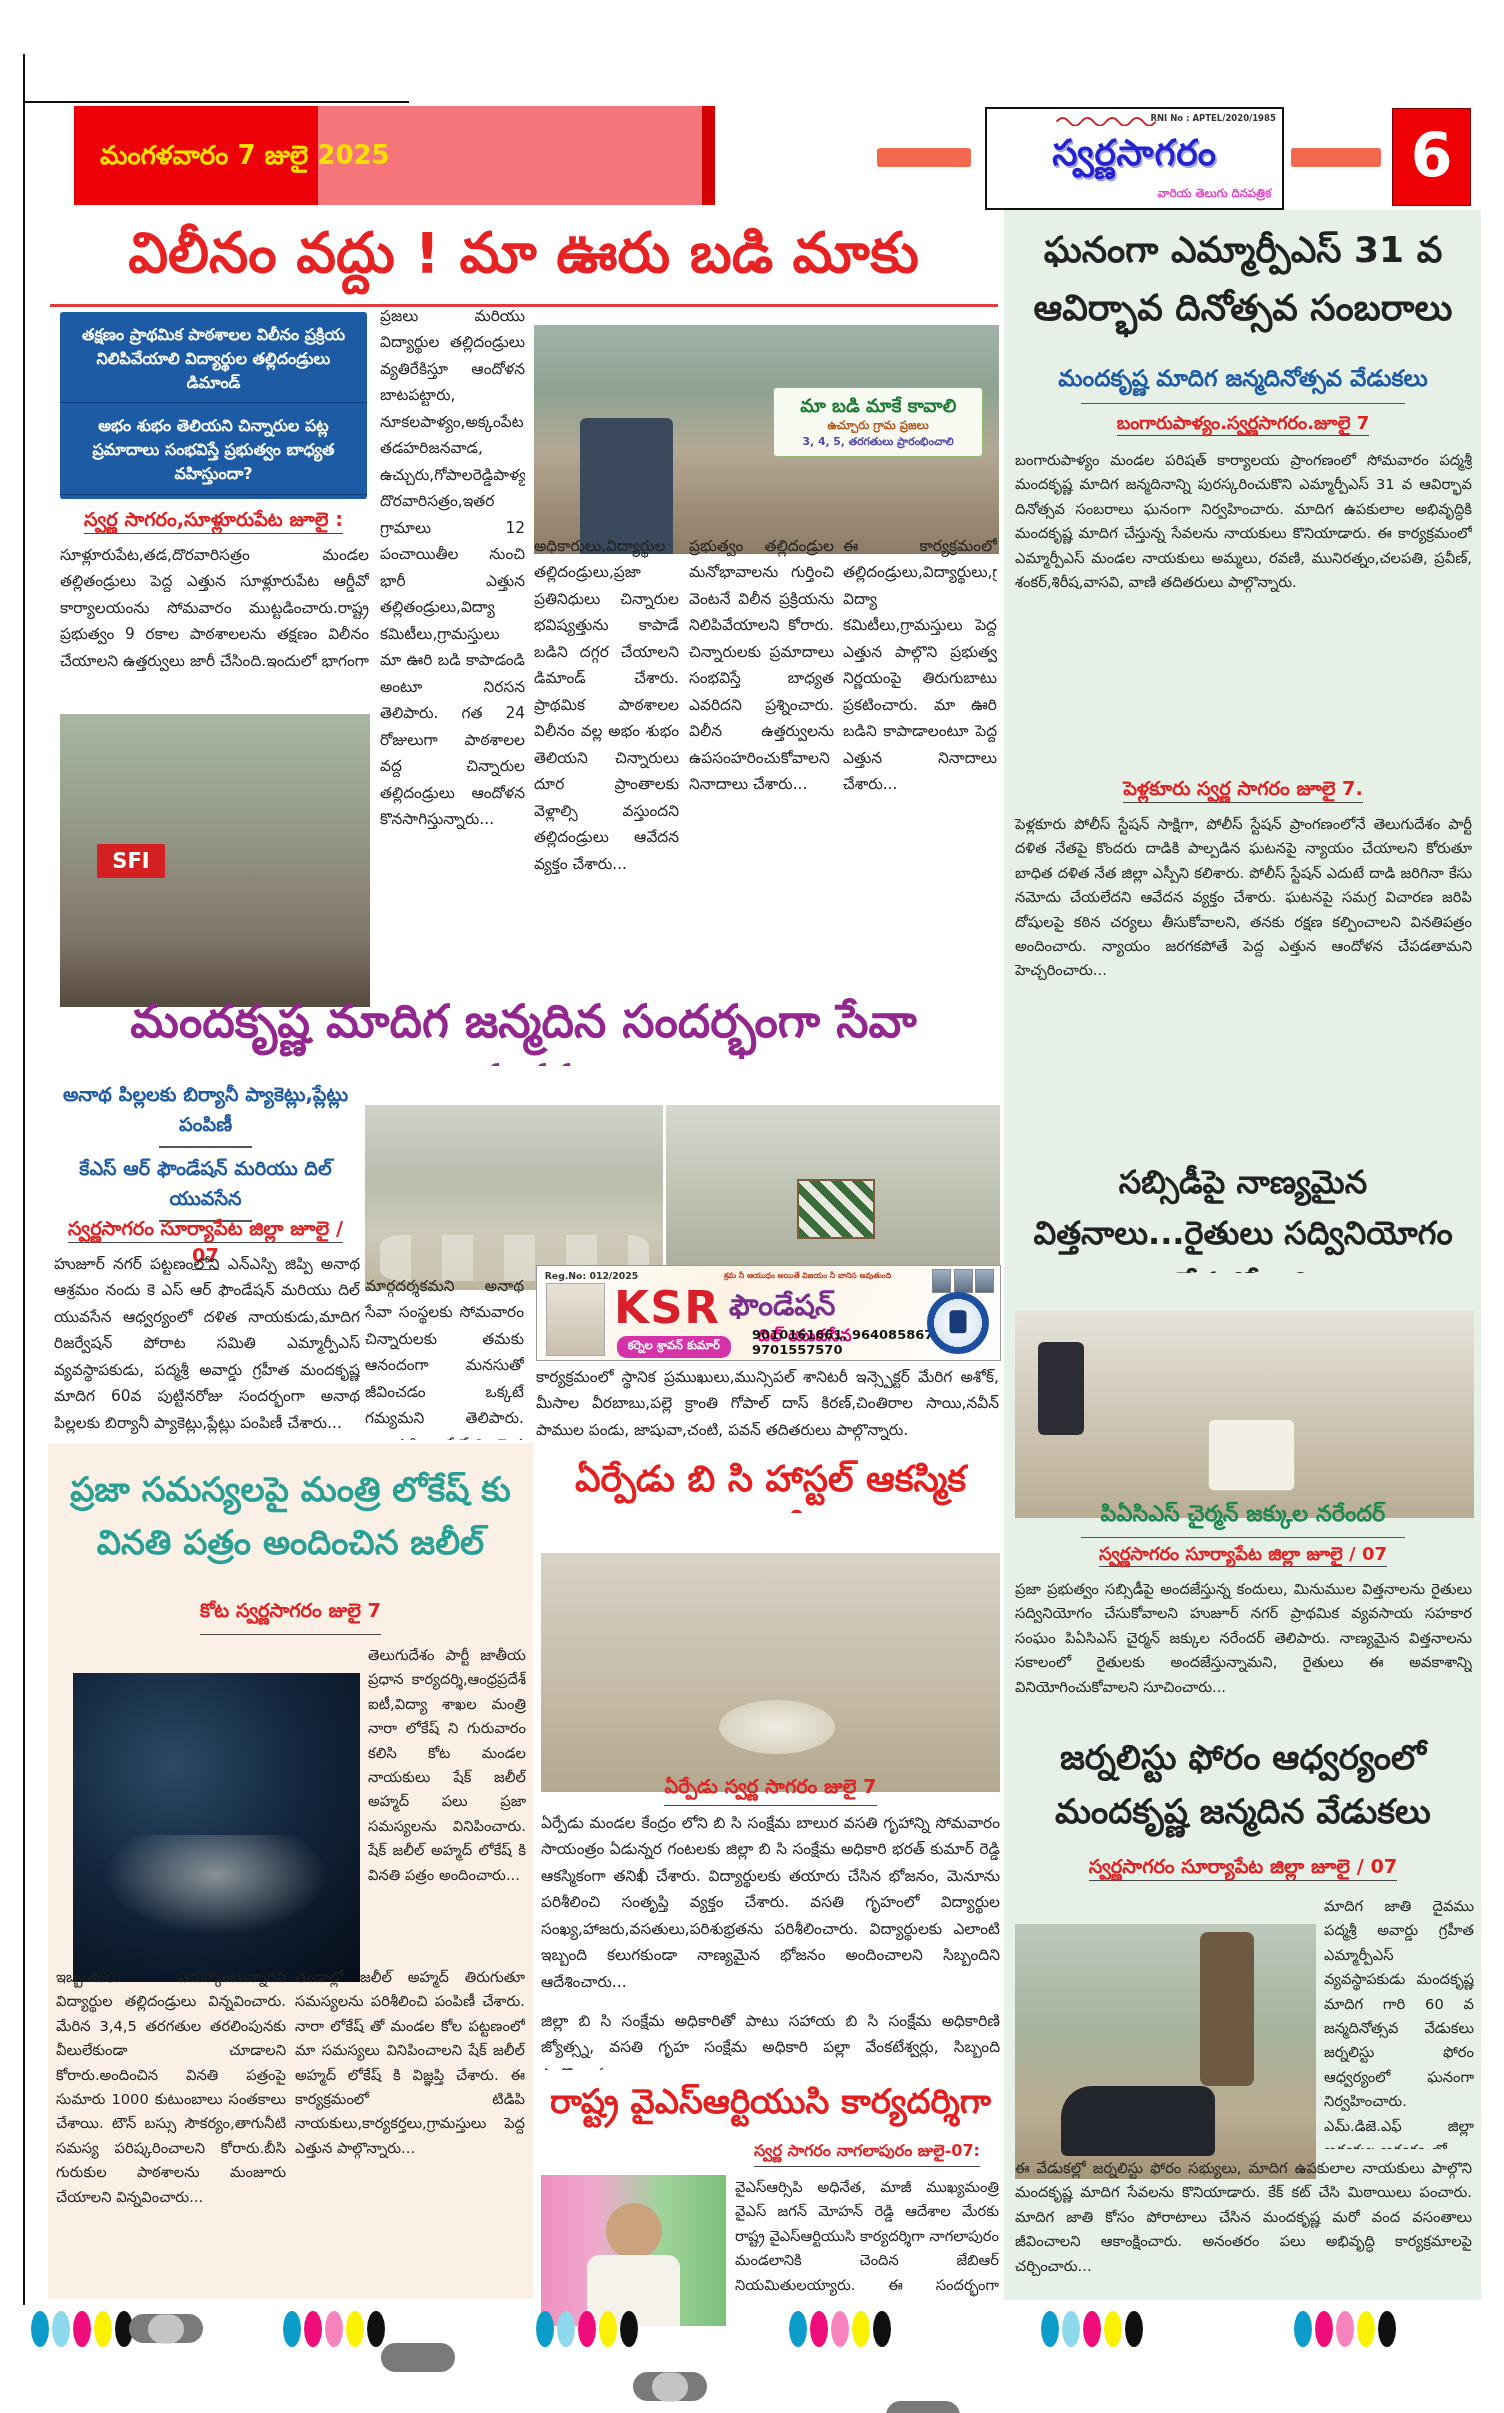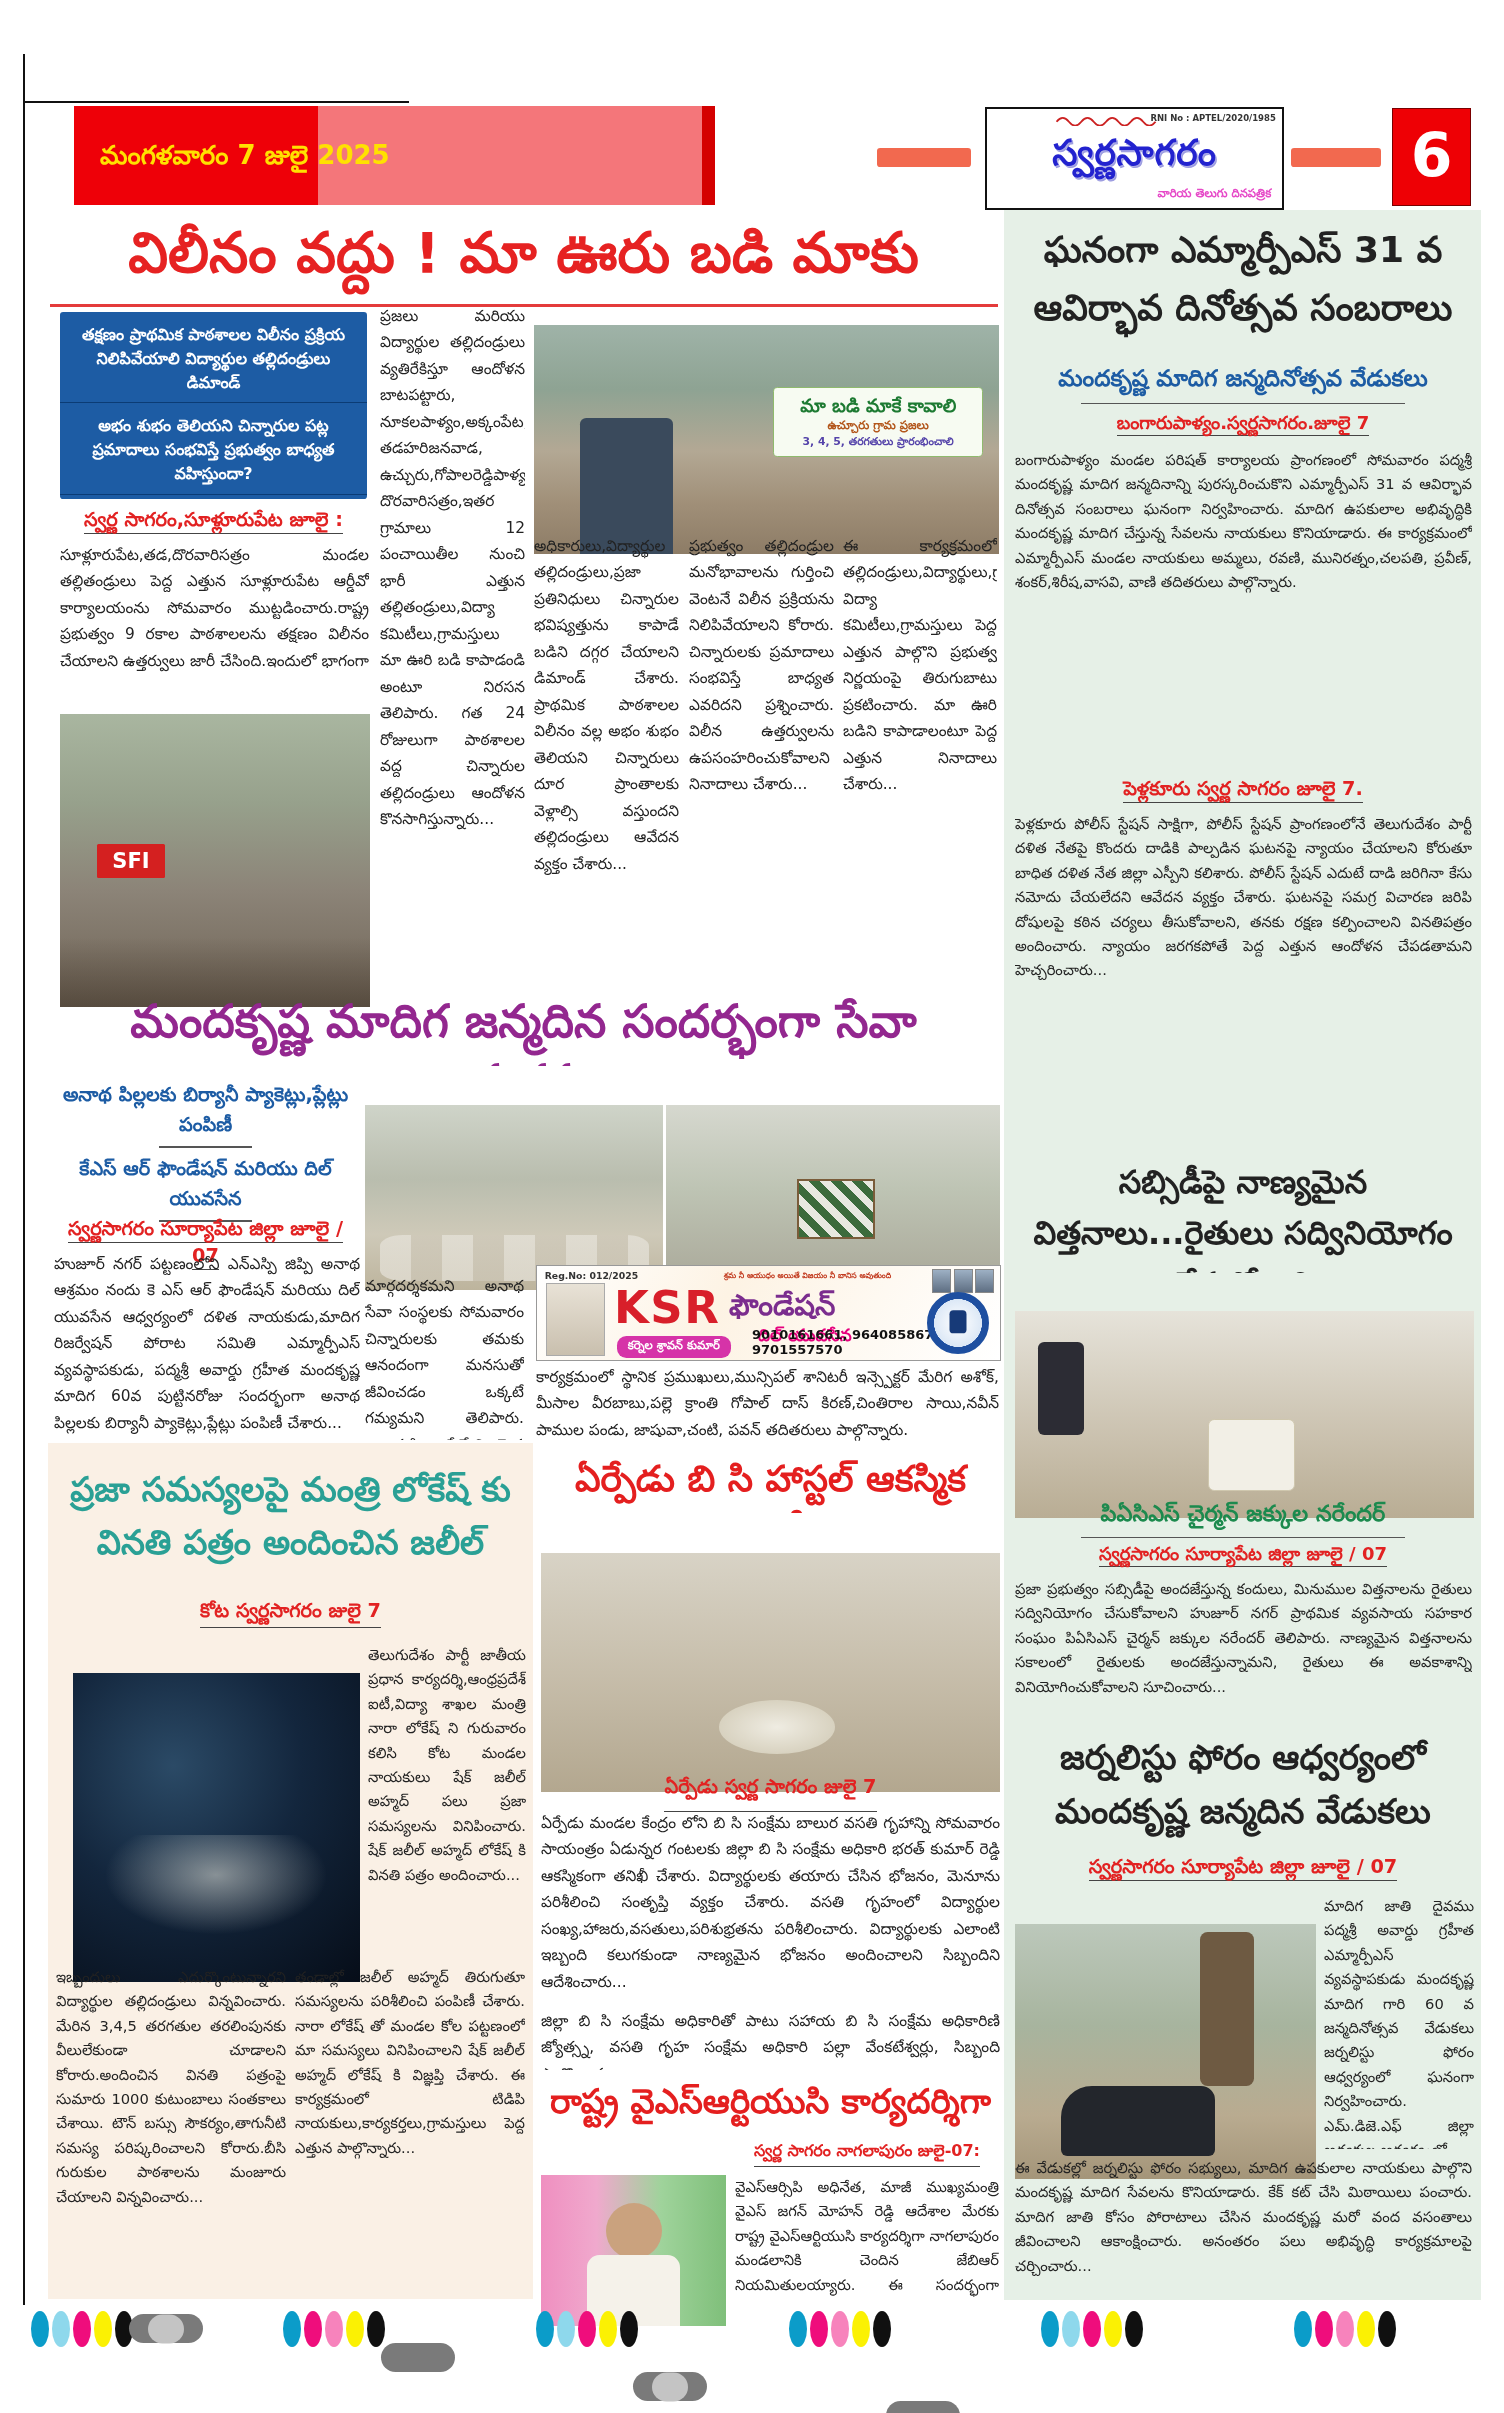--- a/index.html
+++ b/index.html
@@ -181,35 +181,35 @@
     <div class="abs ksr-logo" style="right:10.8px;top:26px;width:56px;height:56px;">
       <div class="ksr-fist"></div>
     </div>
   </div>
 
   <div class="abs body j clip" style="left:365px;top:1273px;width:159px;height:167px;">మార్గదర్శకమని అనాథ సేవా సంస్థలకు సోమవారం చిన్నారులకు తమకు ఆనందంగా మనసుతో జీవించడం ఒక్కటే గమ్యమని తెలిపారు. అనాథ పిల్లల సేవే నిజమైన జన్మదిన కానుక అని అన్నారు. పిల్లలతో కలిసి భోజనం చేసి వారితో సమయం గడిపి వారిని గౌరవించడం ఎంతో సంతోషంగా ఉందన్నారు...</div>
   <div class="abs body j clip" style="left:536px;top:1364px;width:463px;height:77px;">కార్యక్రమంలో స్థానిక ప్రముఖులు,మున్సిపల్ శానిటరీ ఇన్స్పెక్టర్ మేరిగ అశోక్, మీసాల వీరబాబు,పల్లె క్రాంతి గోపాల్ దాస్ కిరణ్,చింతిరాల సాయి,నవీన్ పాముల పండు, జాషువా,చంటి, పవన్ తదితరులు పాల్గొన్నారు.</div>
 
   <div class="abs h-teal c clip" style="left:62px;top:1463px;width:457px;height:113px;">ప్రజా సమస్యలపై మంత్రి లోకేష్ కు వినతి పత్రం అందించిన జలీల్ అహ్మద్</div>
   <div class="abs c" style="left:62px;top:1599px;width:457px;">
-    <span class="dateline" style="border-bottom:1.5px solid #444;padding-bottom:5px;">కోట స్వర్ణసాగరం జులై 7</span>
+    <span class="dateline" style="border-bottom:1.5px solid #444;padding-bottom:12px;">కోట స్వర్ణసాగరం జులై 7</span>
   </div>
   <div class="abs ph ph-night clip" style="left:73px;top:1643px;width:287px;height:309px;">
     <div class="abs" style="left:31px;top:162px;width:224px;height:100px;background:radial-gradient(ellipse at 50% 40%,rgba(230,230,220,.55) 0%,rgba(230,230,220,0) 70%);"></div>
   </div>
   <div class="abs body-sm j clip" style="left:368px;top:1643px;width:158px;height:309px;">తెలుగుదేశం పార్టీ జాతీయ ప్రధాన కార్యదర్శి,ఆంధ్రప్రదేశ్ ఐటీ,విద్యా శాఖల మంత్రి నారా లోకేష్ ని గురువారం కలిసి కోట మండల నాయకులు షేక్ జలీల్ అహ్మద్ పలు ప్రజా సమస్యలను వినిపించారు. షేక్ జలీల్ అహ్మద్ లోకేష్ కి వినతి పత్రం అందించారు...</div>
   <div class="abs body-sm j clip" style="left:56px;top:1965px;width:230px;height:327px;">ఇబ్బందులు ఎదుర్కొంటున్నారని విద్యార్థుల తల్లిదండ్రులు విన్నవించారు. మేరిన 3,4,5 తరగతుల తరలింపునకు వీలులేకుండా చూడాలని కోరారు.అందించిన వినతి పత్రంపై సుమారు 1000 కుటుంబాలు సంతకాలు చేశాయి. టౌన్ బస్సు సౌకర్యం,తాగునీటి సమస్య పరిష్కరించాలని కోరారు.బీసి గురుకుల పాఠశాలను మంజూరు చేయాలని విన్నవించారు...</div>
   <div class="abs body-sm j clip" style="left:295px;top:1965px;width:230px;height:327px;">తండాల్లో జలీల్ అహ్మద్ తిరుగుతూ సమస్యలను పరిశీలించి పంపిణీ చేశారు. నారా లోకేష్ తో మండల కోల పట్టణంలో మా సమస్యలు వినిపించాలని షేక్ జలీల్ అహ్మద్ లోకేష్ కి విజ్ఞప్తి చేశారు. ఈ కార్యక్రమంలో టిడిపి నాయకులు,కార్యకర్తలు,గ్రామస్తులు పెద్ద ఎత్తున పాల్గొన్నారు...</div>
 
   <div class="abs h-red c clip" style="left:541px;top:1454px;width:459px;height:59px;font-size:36px;">ఏర్పేడు బి సి హాస్టల్ ఆకస్మిక తనిఖీ</div>
   <div class="abs ph ph-hostel clip" style="left:541px;top:1523px;width:459px;height:239px;">
     <div class="abs" style="left:178px;top:147px;width:116px;height:54px;background:radial-gradient(ellipse,#efece2 0%,#d8d2c0 70%);border-radius:50%;"></div>
   </div>
   <div class="abs c" style="left:541px;top:1775px;width:459px;">
-    <span class="dateline" style="border-bottom:1.5px solid #444;padding-bottom:13px;">ఏర్పేడు స్వర్ణ సాగరం జులై 7</span>
+    <span class="dateline" style="border-bottom:1.5px solid #444;padding-bottom:7px;">ఏర్పేడు స్వర్ణ సాగరం జులై 7</span>
   </div>
   <div class="abs body j clip" style="left:541px;top:1810px;width:459px;height:195px;">ఏర్పేడు మండల కేంద్రం లోని బి సి సంక్షేమ బాలుర వసతి గృహాన్ని సోమవారం సాయంత్రం ఏడున్నర గంటలకు జిల్లా బి సి సంక్షేమ అధికారి భరత్ కుమార్ రెడ్డి ఆకస్మికంగా తనిఖీ చేశారు. విద్యార్థులకు తయారు చేసిన భోజనం, మెనూను పరిశీలించి సంతృప్తి వ్యక్తం చేశారు. వసతి గృహంలో విద్యార్థుల సంఖ్య,హాజరు,వసతులు,పరిశుభ్రతను పరిశీలించారు. విద్యార్థులకు ఎలాంటి ఇబ్బంది కలుగకుండా నాణ్యమైన భోజనం అందించాలని సిబ్బందిని ఆదేశించారు...</div>
   <div class="abs body j clip" style="left:541px;top:2008px;width:459px;height:62px;">జిల్లా బి సి సంక్షేమ అధికారితో పాటు సహాయ బి సి సంక్షేమ అధికారిణి జ్యోత్స్న, వసతి గృహ సంక్షేమ అధికారి పల్లా వేంకటేశ్వర్లు, సిబ్బంది పాల్గొన్నారు.....</div>
 
   <div class="abs h-red c clip" style="left:541px;top:2078px;width:459px;height:54px;font-size:34px;">రాష్ట్ర వైఎస్ఆర్టియుసి కార్యదర్శిగా జేబిఆర్</div>
   <div class="abs c" style="left:734px;top:2141px;width:266px;">
     <span class="dateline" style="font-size:16px;border-bottom:1.5px solid #444;padding-bottom:6px;text-align:center;">స్వర్ణ సాగరం నాగలాపురం జులై-07:</span>
   </div>
   <div class="abs ph ph-jbr clip" style="left:541px;top:2145px;width:185px;height:151px;">
     <div class="abs" style="left:65px;top:28px;width:56px;height:56px;background:#caa27e;border-radius:50%;"></div>

